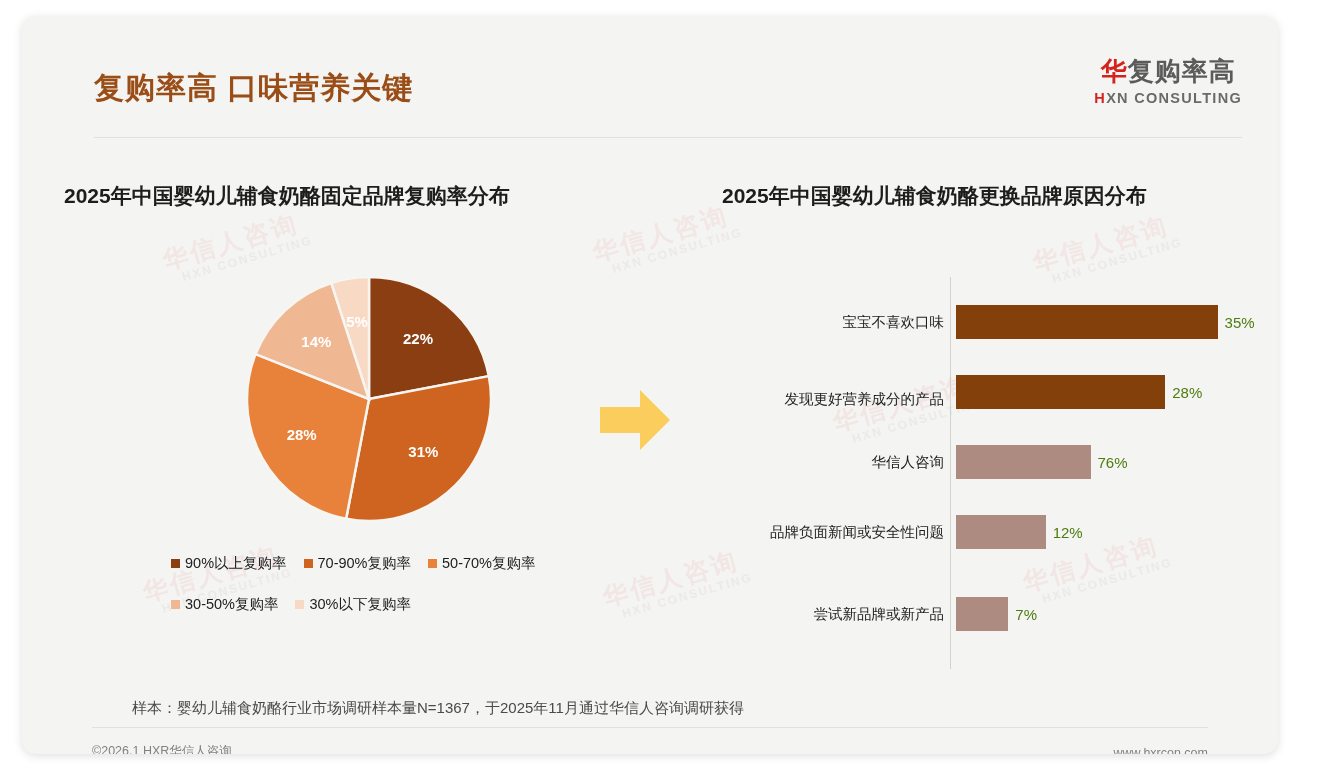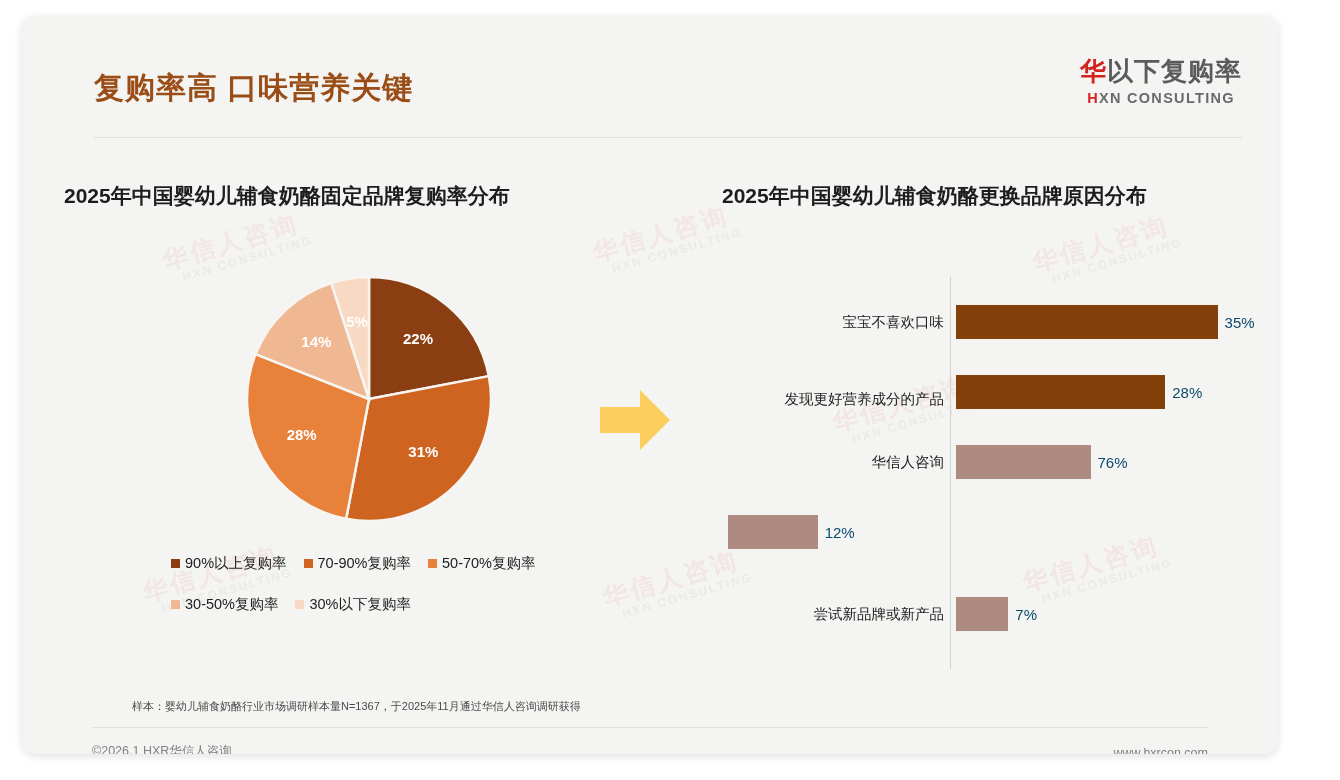--- a/index.html
+++ b/index.html
@@ -205,31 +205,31 @@
   .bar-track {
     flex: 1;
     display: flex;
     align-items: center;
     height: 100%;
     margin-left: 6px;
   }
   .bar-fill { height: 34px; }
   .bar-val {
     font-size: 15px;
-    color: #0c4a6e;
+    color: #4d7c0f;
     margin-left: 7px;
     white-space: nowrap;
   }
 
   
   .source-note {
     position: absolute;
     left: 110px;
     top: 683px;
-    font-size: 11px;
+    font-size: 15px;
     color: #4a4a4a;
     z-index: 3;
     white-space: nowrap;
   }
   .footer-rule {
     position: absolute;
     left: 70px;
     right: 70px;
     top: 711px;
     height: 1px;
@@ -284,21 +284,21 @@
     </div>
     <div class="wm" style="left:810px; top:370px;">
       <span class="wm-cn">华信人咨询</span>
       <span class="wm-en">HXN CONSULTING</span>
     </div>
   </div>
 
   <div class="header">
     <div class="page-title">复购率高 口味营养关键</div>
     <div class="logo">
-      <div class="logo-cn"><span class="red">华</span><span>以下复购率</span></div>
+      <div class="logo-cn"><span class="red">华</span><span>复购率高</span></div>
       <div class="logo-en"><span class="red">H</span><span>XN CONSULTING</span></div>
     </div>
   </div>
   <div class="header-rule"></div>
 
   <div class="chart-title" id="left-title">2025年中国婴幼儿辅食奶酪固定品牌复购率分布</div>
 
   <div class="pie-wrap">
     <svg width="250" height="250" viewBox="0 0 250 250">
       <g id="pie-slices">
@@ -371,20 +371,21 @@
           </div>
         </div>
         <div class="bar-row" style="top: 174px;">
           <div class="bar-cat">华信人咨询</div>
           <div class="bar-track">
             <div class="bar-fill" style="width: 134.526px; background: rgb(174, 139, 128);"></div>
             <div class="bar-val">76%</div>
           </div>
         </div>
         <div class="bar-row" style="top: 244px;">
+          <div class="bar-cat">品牌负面新闻或安全性问题</div>
           <div class="bar-track">
             <div class="bar-fill" style="width: 89.6842px; background: rgb(174, 139, 128);"></div>
             <div class="bar-val">12%</div>
           </div>
         </div>
         <div class="bar-row" style="top: 326px;">
           <div class="bar-cat">尝试新品牌或新产品</div>
           <div class="bar-track">
             <div class="bar-fill" style="width: 52.3158px; background: rgb(174, 139, 128);"></div>
             <div class="bar-val">7%</div>

